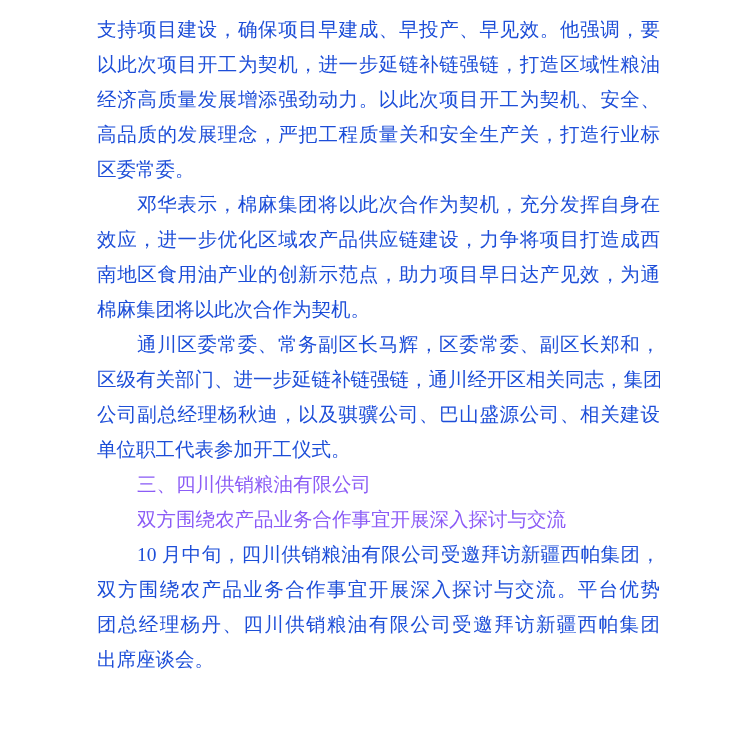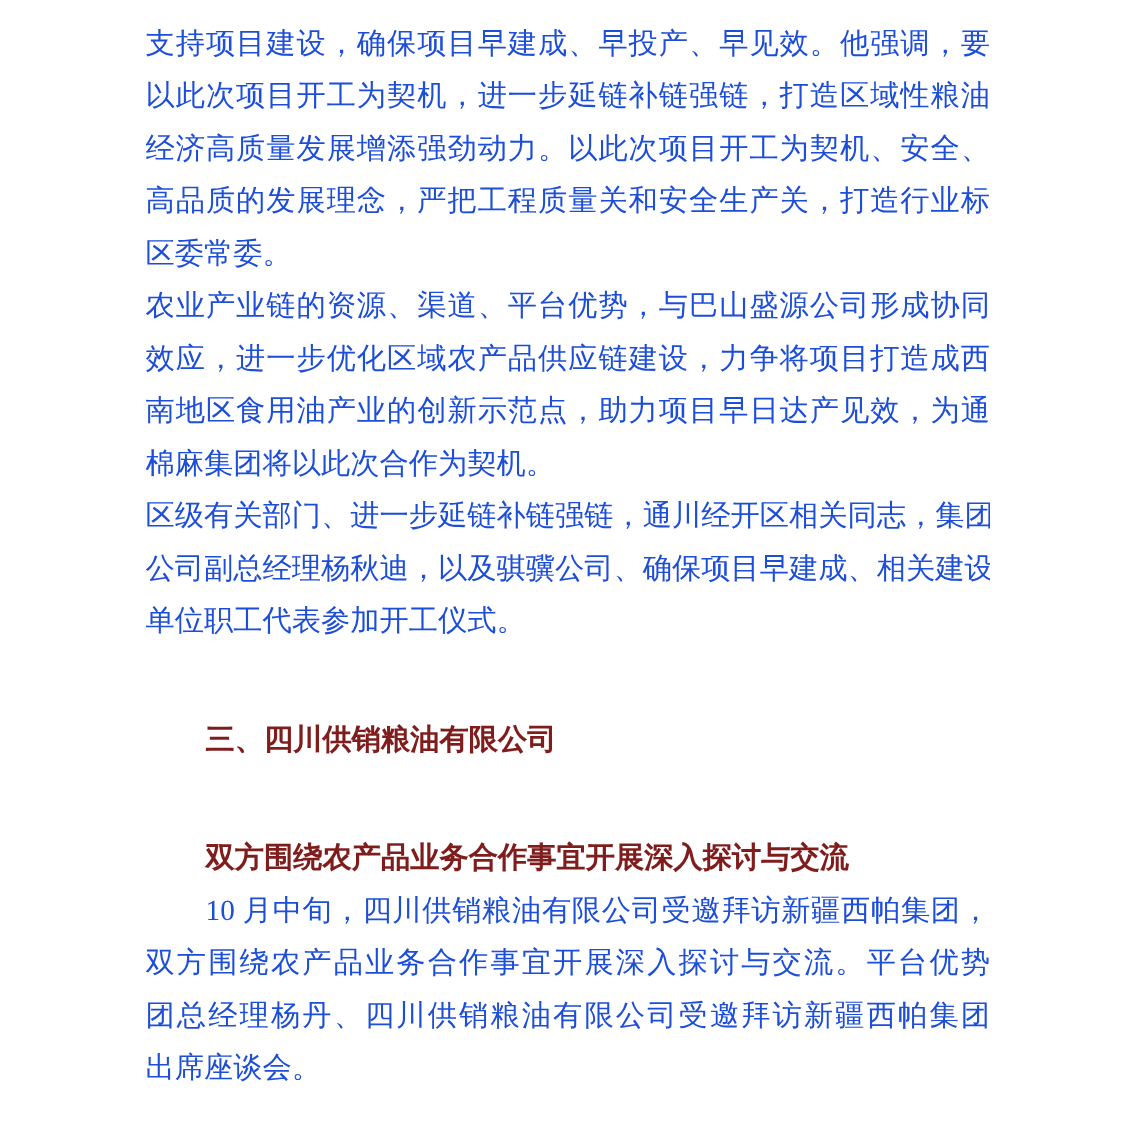--- a/index.html
+++ b/index.html
@@ -32,41 +32,41 @@
     white-space: nowrap;
   }
   .line.end {
     text-align: left;
     text-align-last: left;
   }
   .line.indent {
     text-indent: 40px;
   }
   .line.bold {
-    font-weight: bold;
-    color: #7f1d1d;
-    margin-top: 44px;
+    font-weight: normal;
+    color: #8b5cf6;
   }
 </style>
 </head>
 <body>
 
 <div class="page">
   <div class="text-block">
     <div class="line">支持项目建设，确保项目早建成、早投产、早见效。他强调，要</div>
     <div class="line">以此次项目开工为契机，进一步延链补链强链，打造区域性粮油</div>
     <div class="line">经济高质量发展增添强劲动力。以此次项目开工为契机、安全、</div>
     <div class="line">高品质的发展理念，严把工程质量关和安全生产关，打造行业标</div>
     <div class="line end">区委常委。</div>
-    <div class="line">农业产业链的资源、渠道、平台优势，与巴山盛源公司形成协同</div>
+    <div class="line indent">邓华表示，棉麻集团将以此次合作为契机，充分发挥自身在</div>
     <div class="line">效应，进一步优化区域农产品供应链建设，力争将项目打造成西</div>
     <div class="line">南地区食用油产业的创新示范点，助力项目早日达产见效，为通</div>
     <div class="line end">棉麻集团将以此次合作为契机。</div>
+    <div class="line indent">通川区委常委、常务副区长马辉，区委常委、副区长郑和，</div>
     <div class="line">区级有关部门、进一步延链补链强链，通川经开区相关同志，集团</div>
-    <div class="line">公司副总经理杨秋迪，以及骐骥公司、确保项目早建成、相关建设</div>
+    <div class="line">公司副总经理杨秋迪，以及骐骥公司、巴山盛源公司、相关建设</div>
     <div class="line end">单位职工代表参加开工仪式。</div>
     <div class="line indent bold end">三、四川供销粮油有限公司</div>
     <div class="line indent bold end">双方围绕农产品业务合作事宜开展深入探讨与交流</div>
     <div class="line indent">10 月中旬，四川供销粮油有限公司受邀拜访新疆西帕集团，</div>
     <div class="line">双方围绕农产品业务合作事宜开展深入探讨与交流。平台优势</div>
     <div class="line">团总经理杨丹、四川供销粮油有限公司受邀拜访新疆西帕集团</div>
     <div class="line end">出席座谈会。</div>
   </div>
 </div>
 

